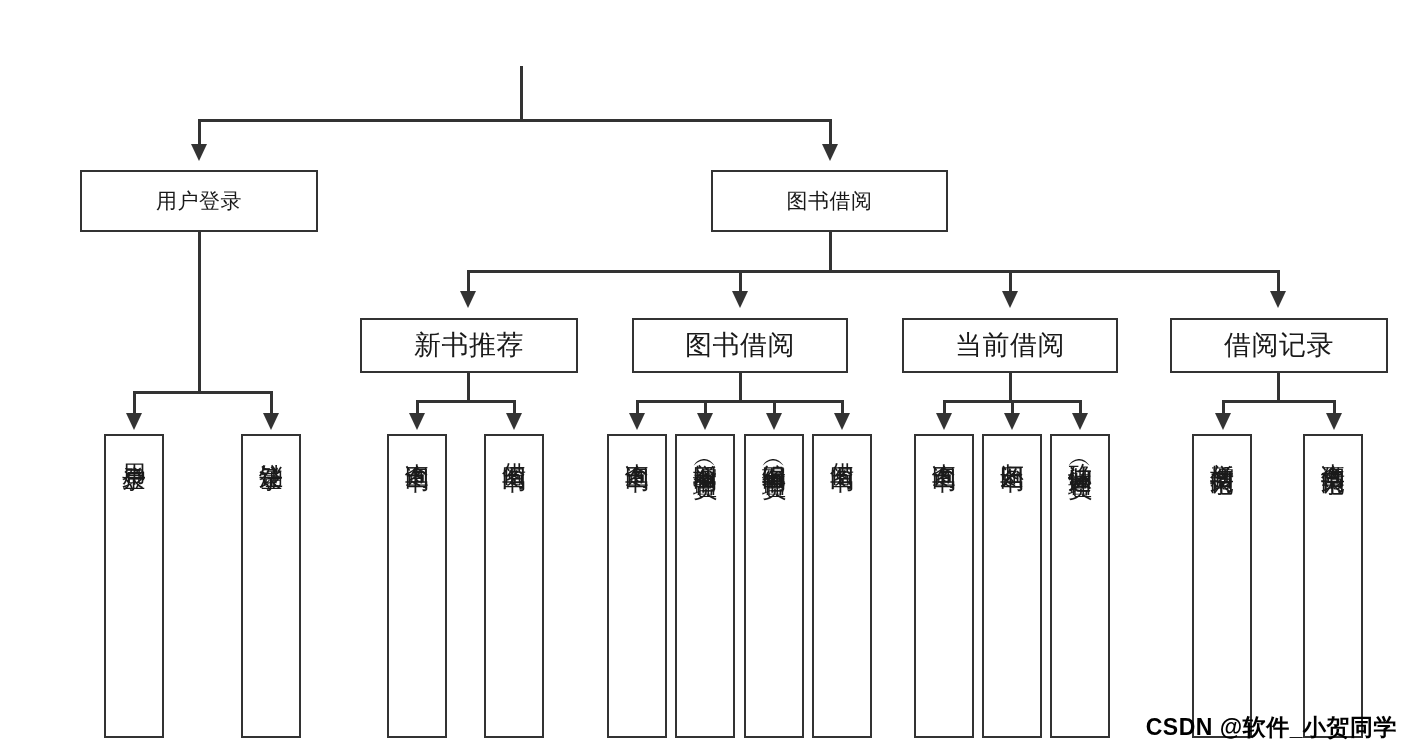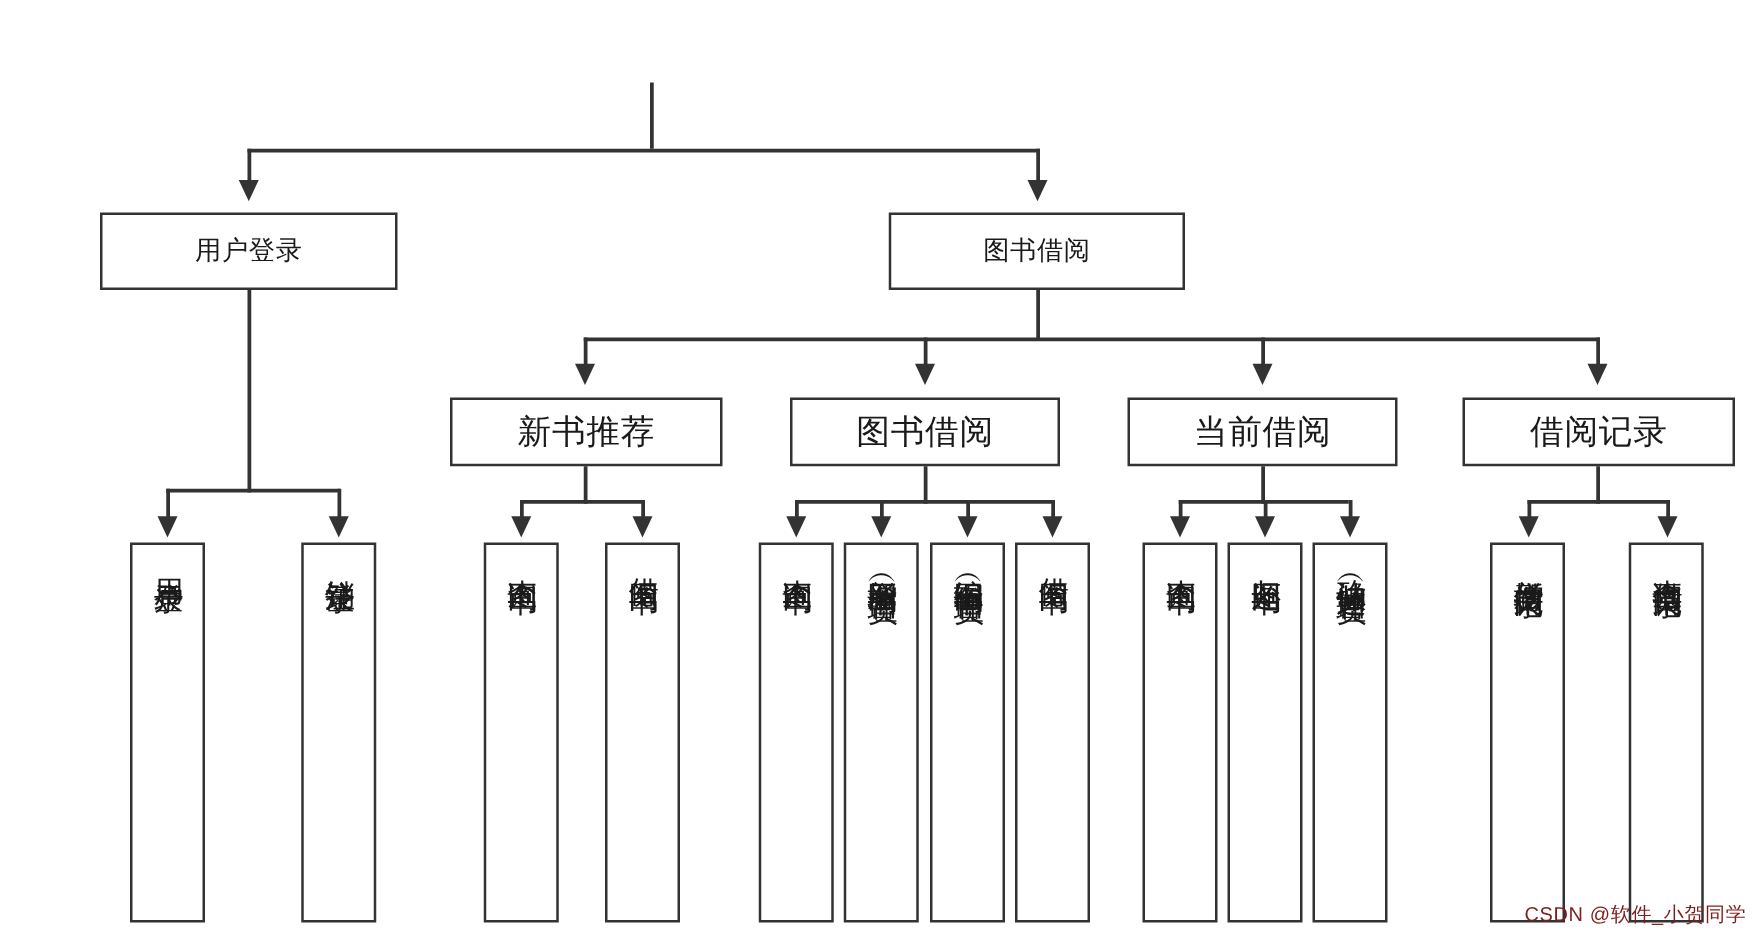--- a/index.html
+++ b/index.html
@@ -72,25 +72,26 @@
     height: 0;
     border-left: 8px solid transparent;
     border-right: 8px solid transparent;
     border-top: 17px solid #333333;
   }
   
   #watermark {
     position: absolute;
     right: 8px;
     bottom: 4px;
-    color: #7f1d1d;
-    font-size: 16px;
+    color: #000000;
+    font-size: 23px;
     letter-spacing: 0.5px;
     white-space: nowrap;
     pointer-events: none;
+    font-weight: bold;
   }
 </style>
 </head>
 <body>
 
 <div id="canvas">
 
 
   <div class="vline" style="left:520px; top:66px; height:53px;"></div>
   <div class="hline" style="left:198px; top:119px; width:634px;"></div>

